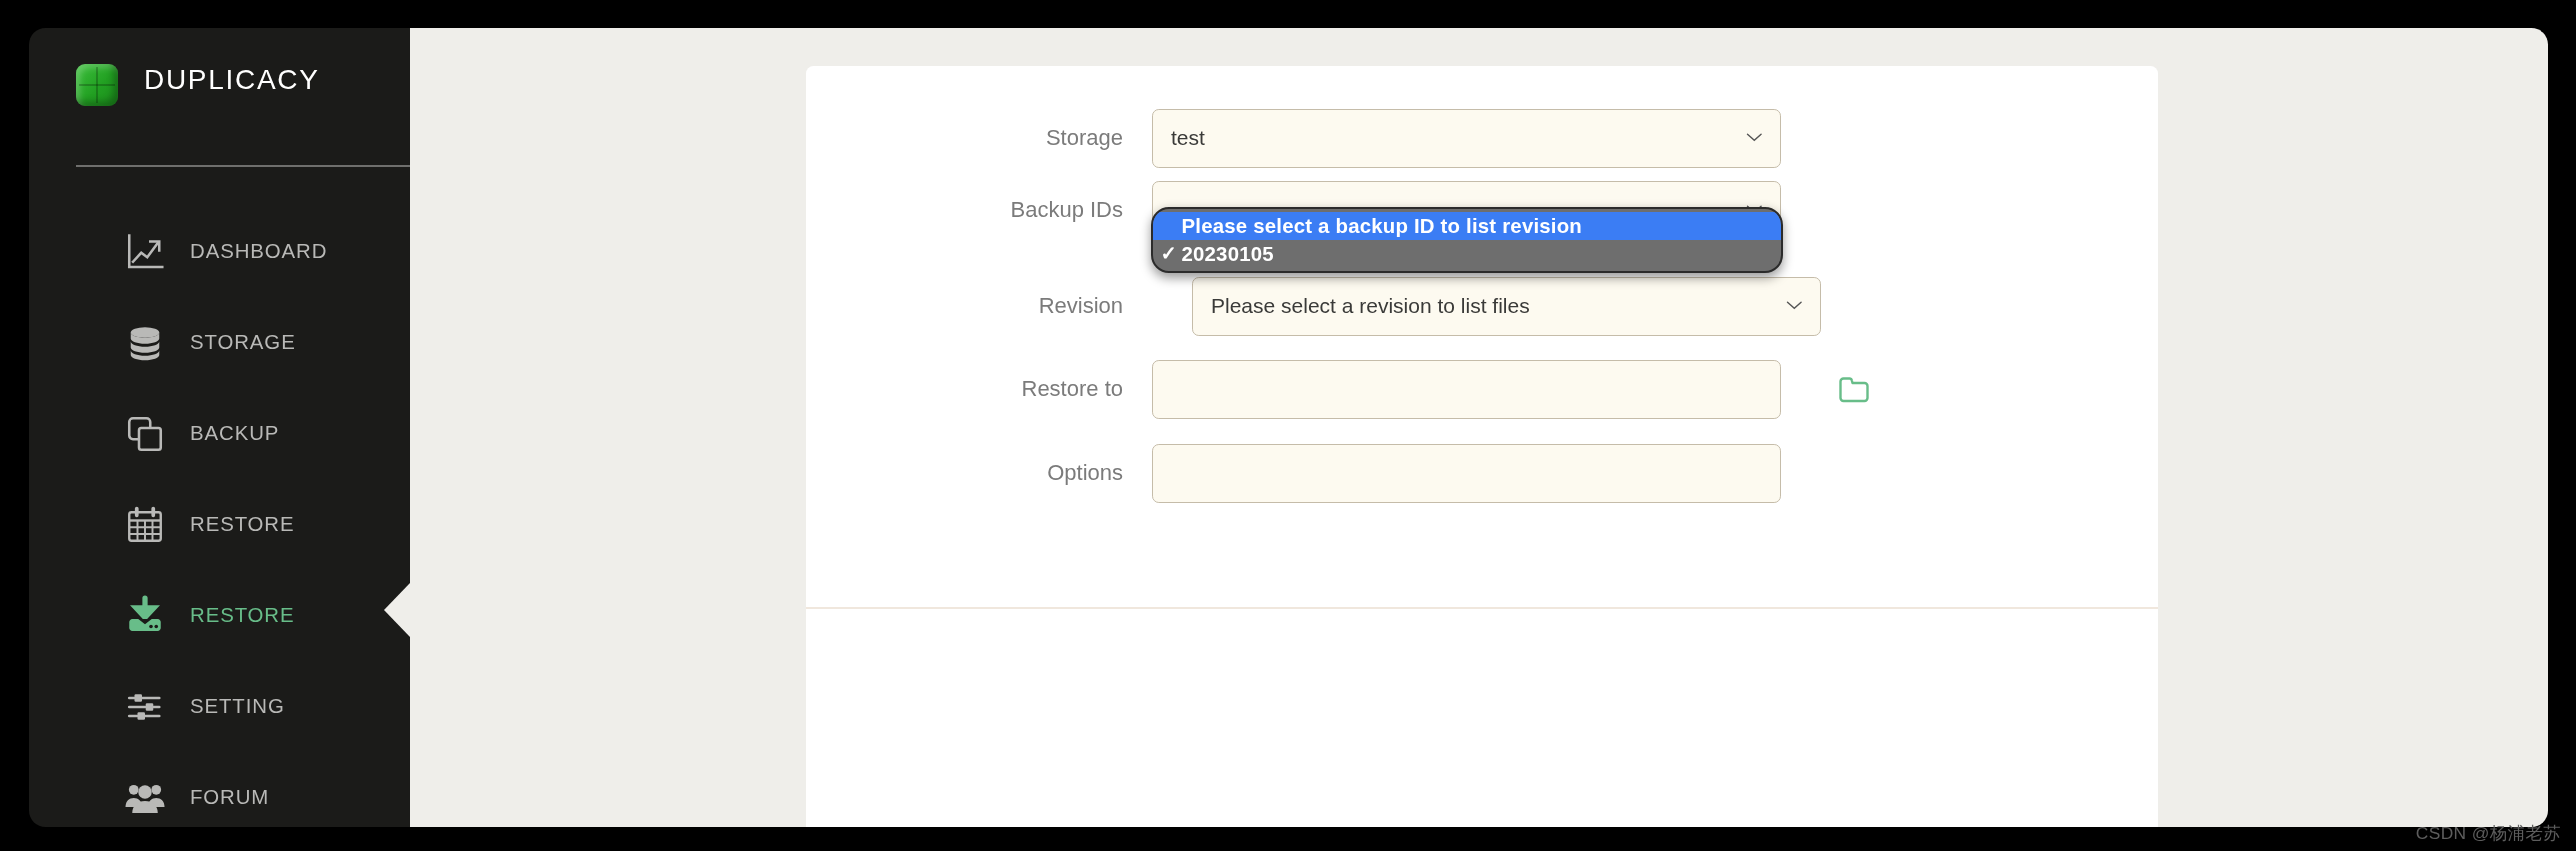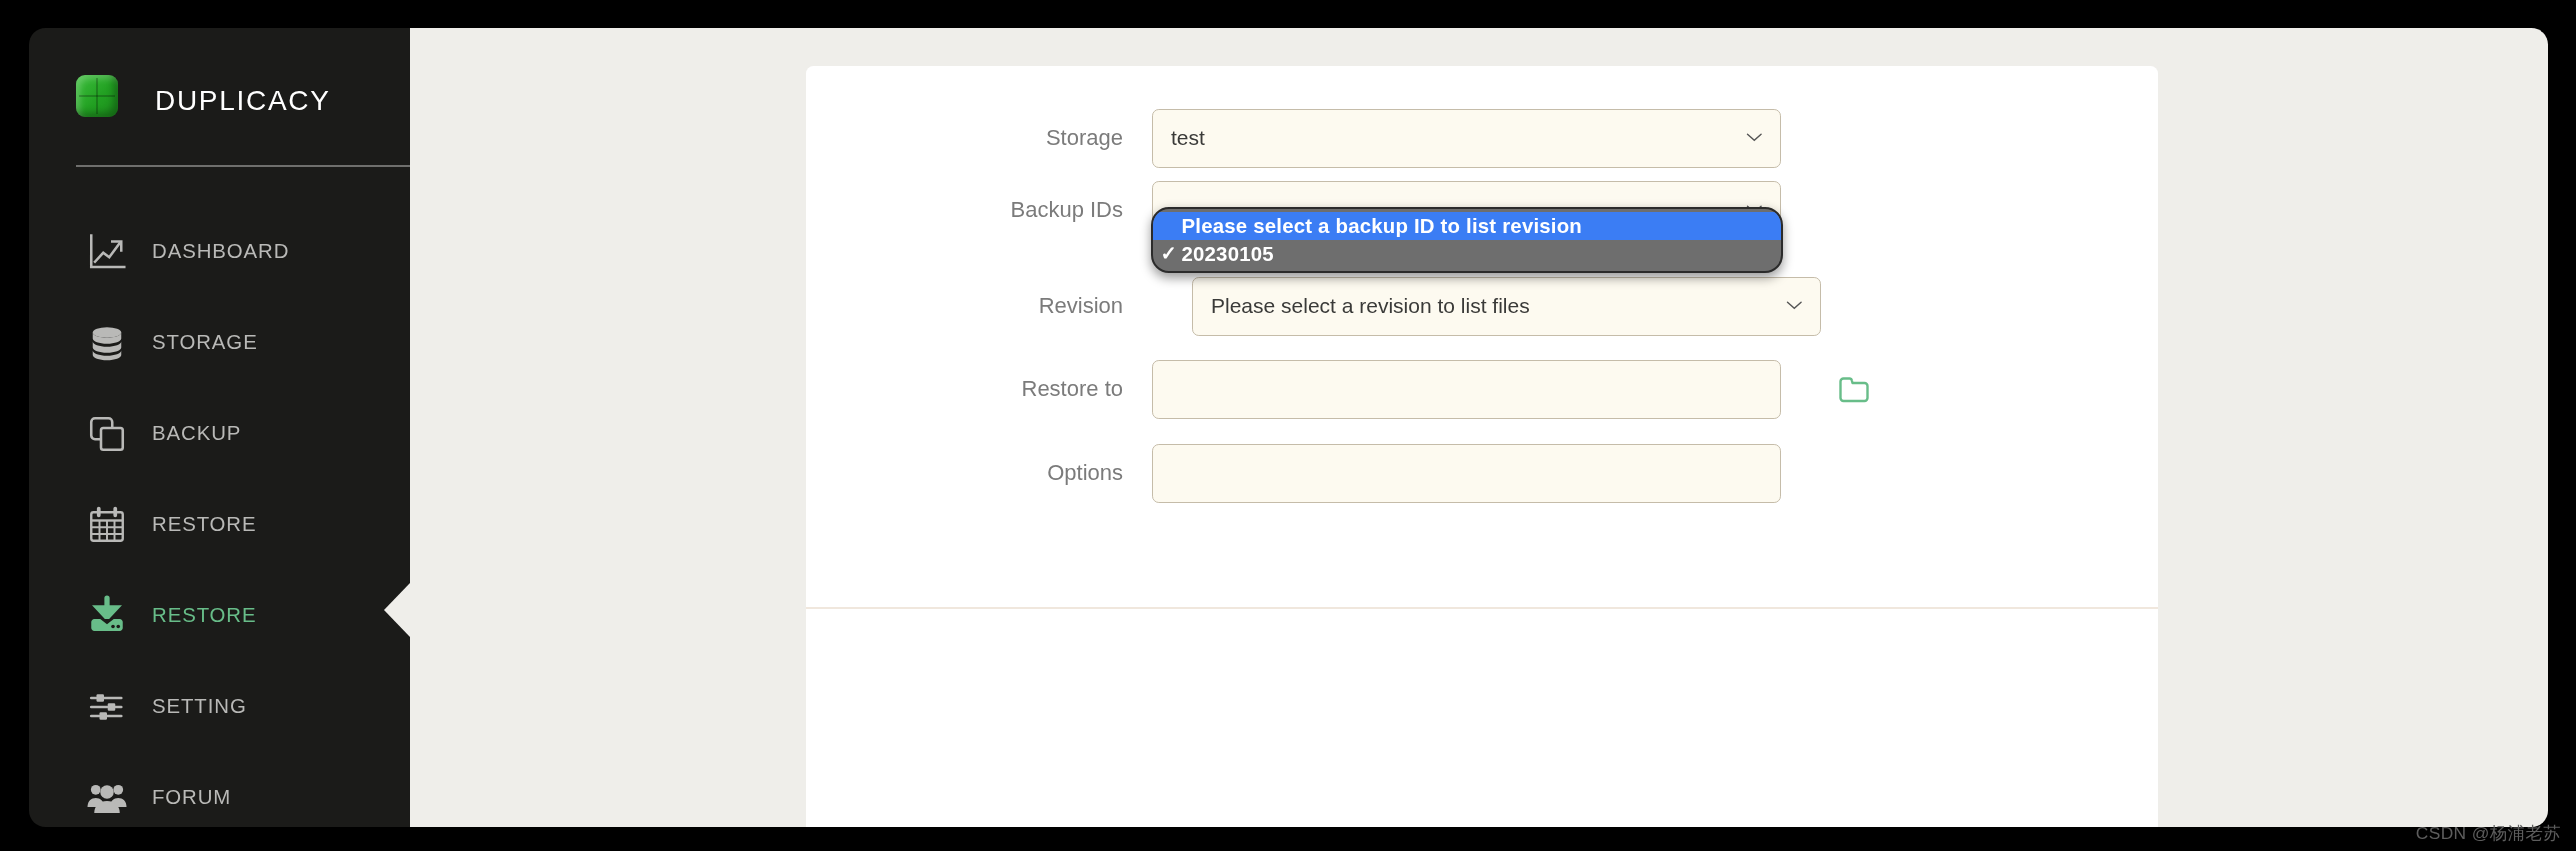--- a/index.html
+++ b/index.html
@@ -29,22 +29,22 @@
     background: #1b1b19;
     border-radius: 16.6px 0 0 16.6px;
     overflow: hidden;
   }
 
   #brand {
     position: absolute;
     left: 47px;
     top: 36px;
     display: flex;
-    align-items: flex-end;
-    gap: 37px;
+    align-items: flex-start;
+    gap: 26px;
     height: 53px;
   }
 
   #brand-logo {
     width: 42px;
     height: 42px;
     position: relative;
     flex: none;
   }
   #brand-logo .cube {
@@ -82,20 +82,21 @@
     width: 334px;
     height: 1.5px;
     background: #6f6f6d;
   }
 
   #nav {
     position: absolute;
     left: 0;
     top: 178px;
     width: 310px;
+    padding-left: 38px;
   }
 
   .nav-item {
     position: relative;
     height: 91px;
     display: flex;
     align-items: center;
     padding-left: 57px;
     gap: 24px;
     cursor: pointer;

